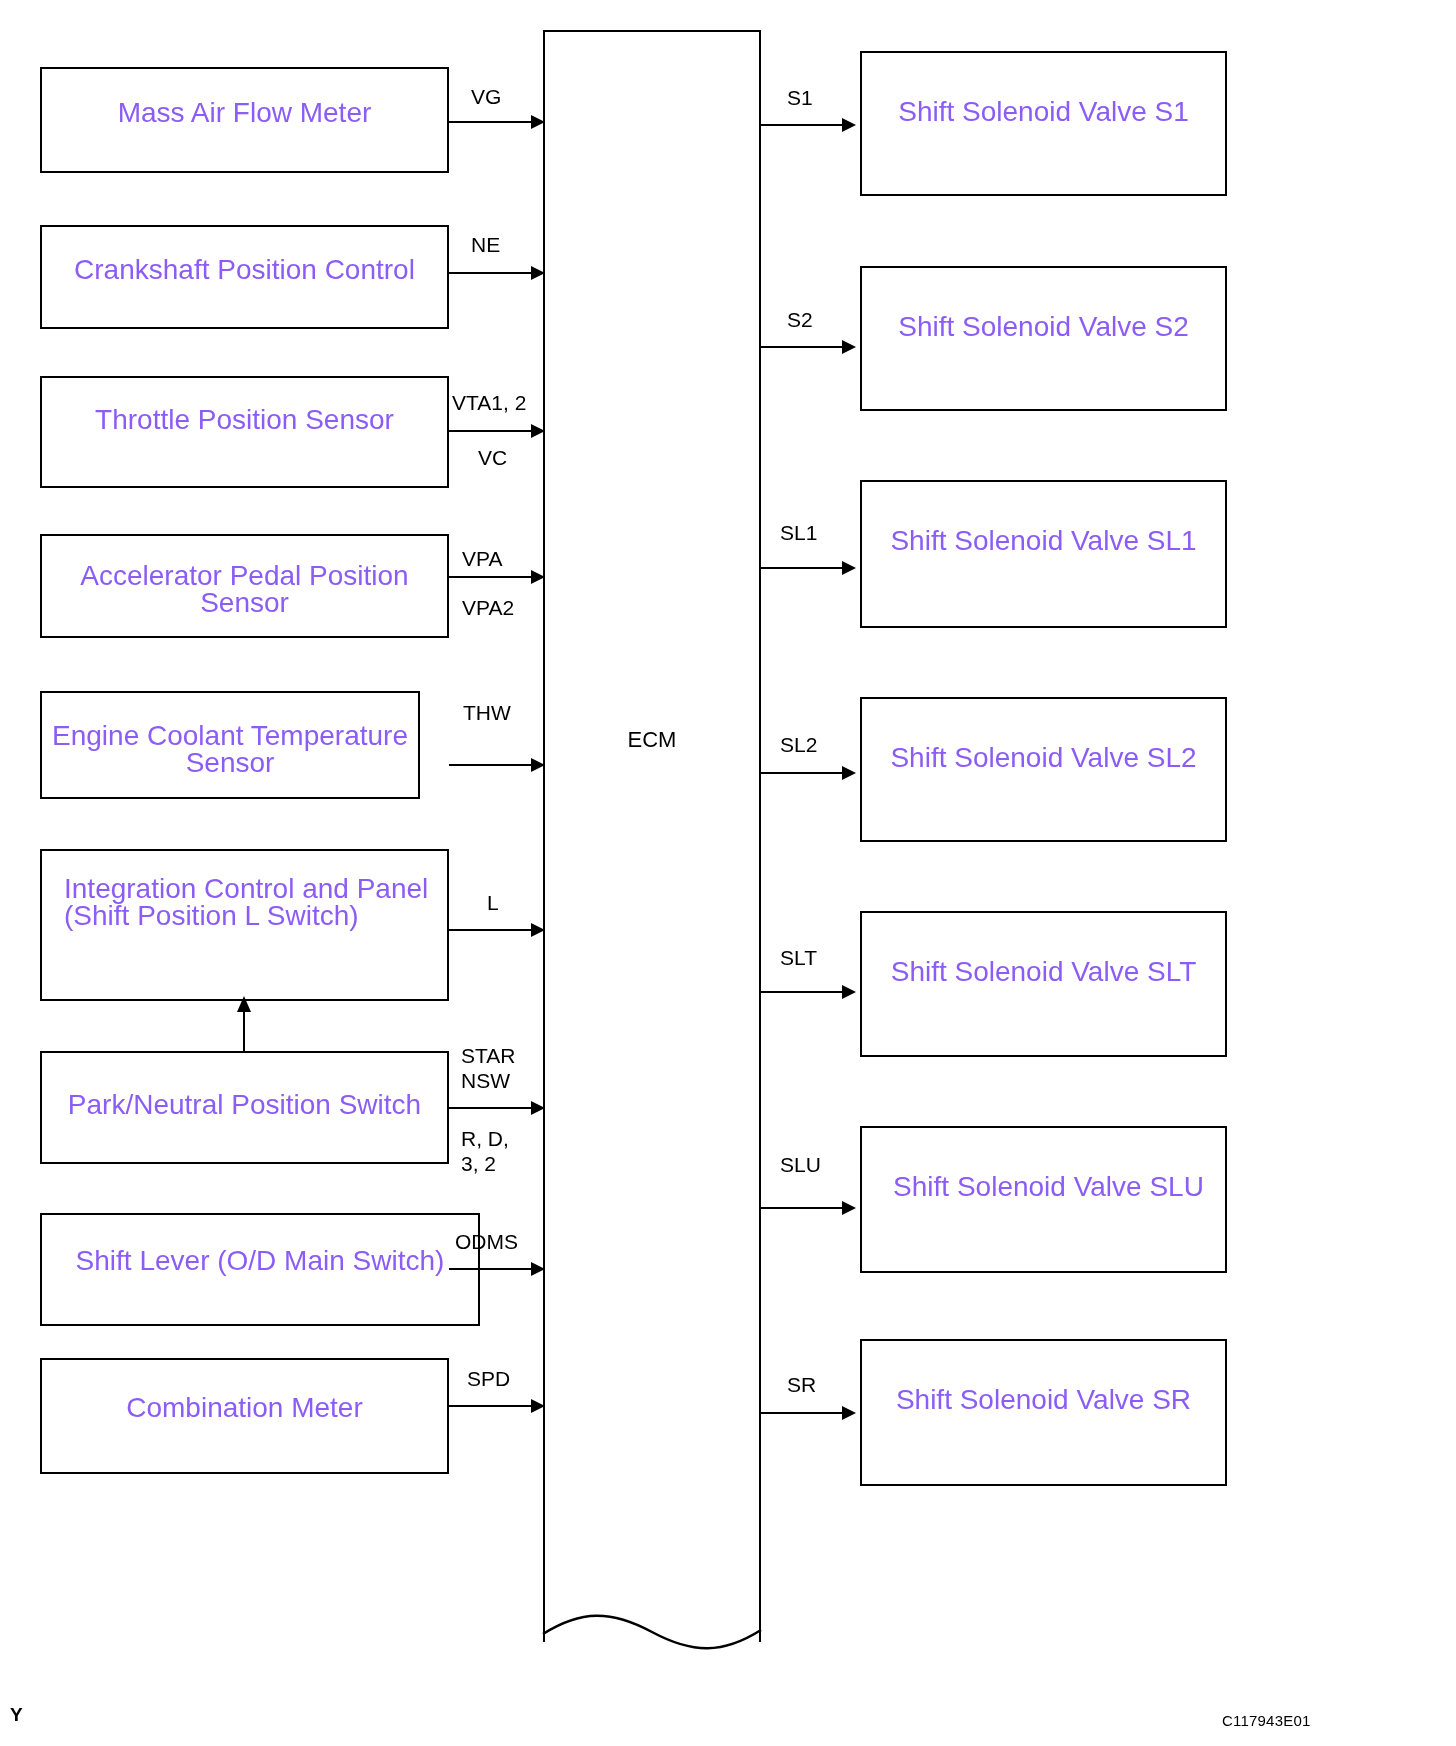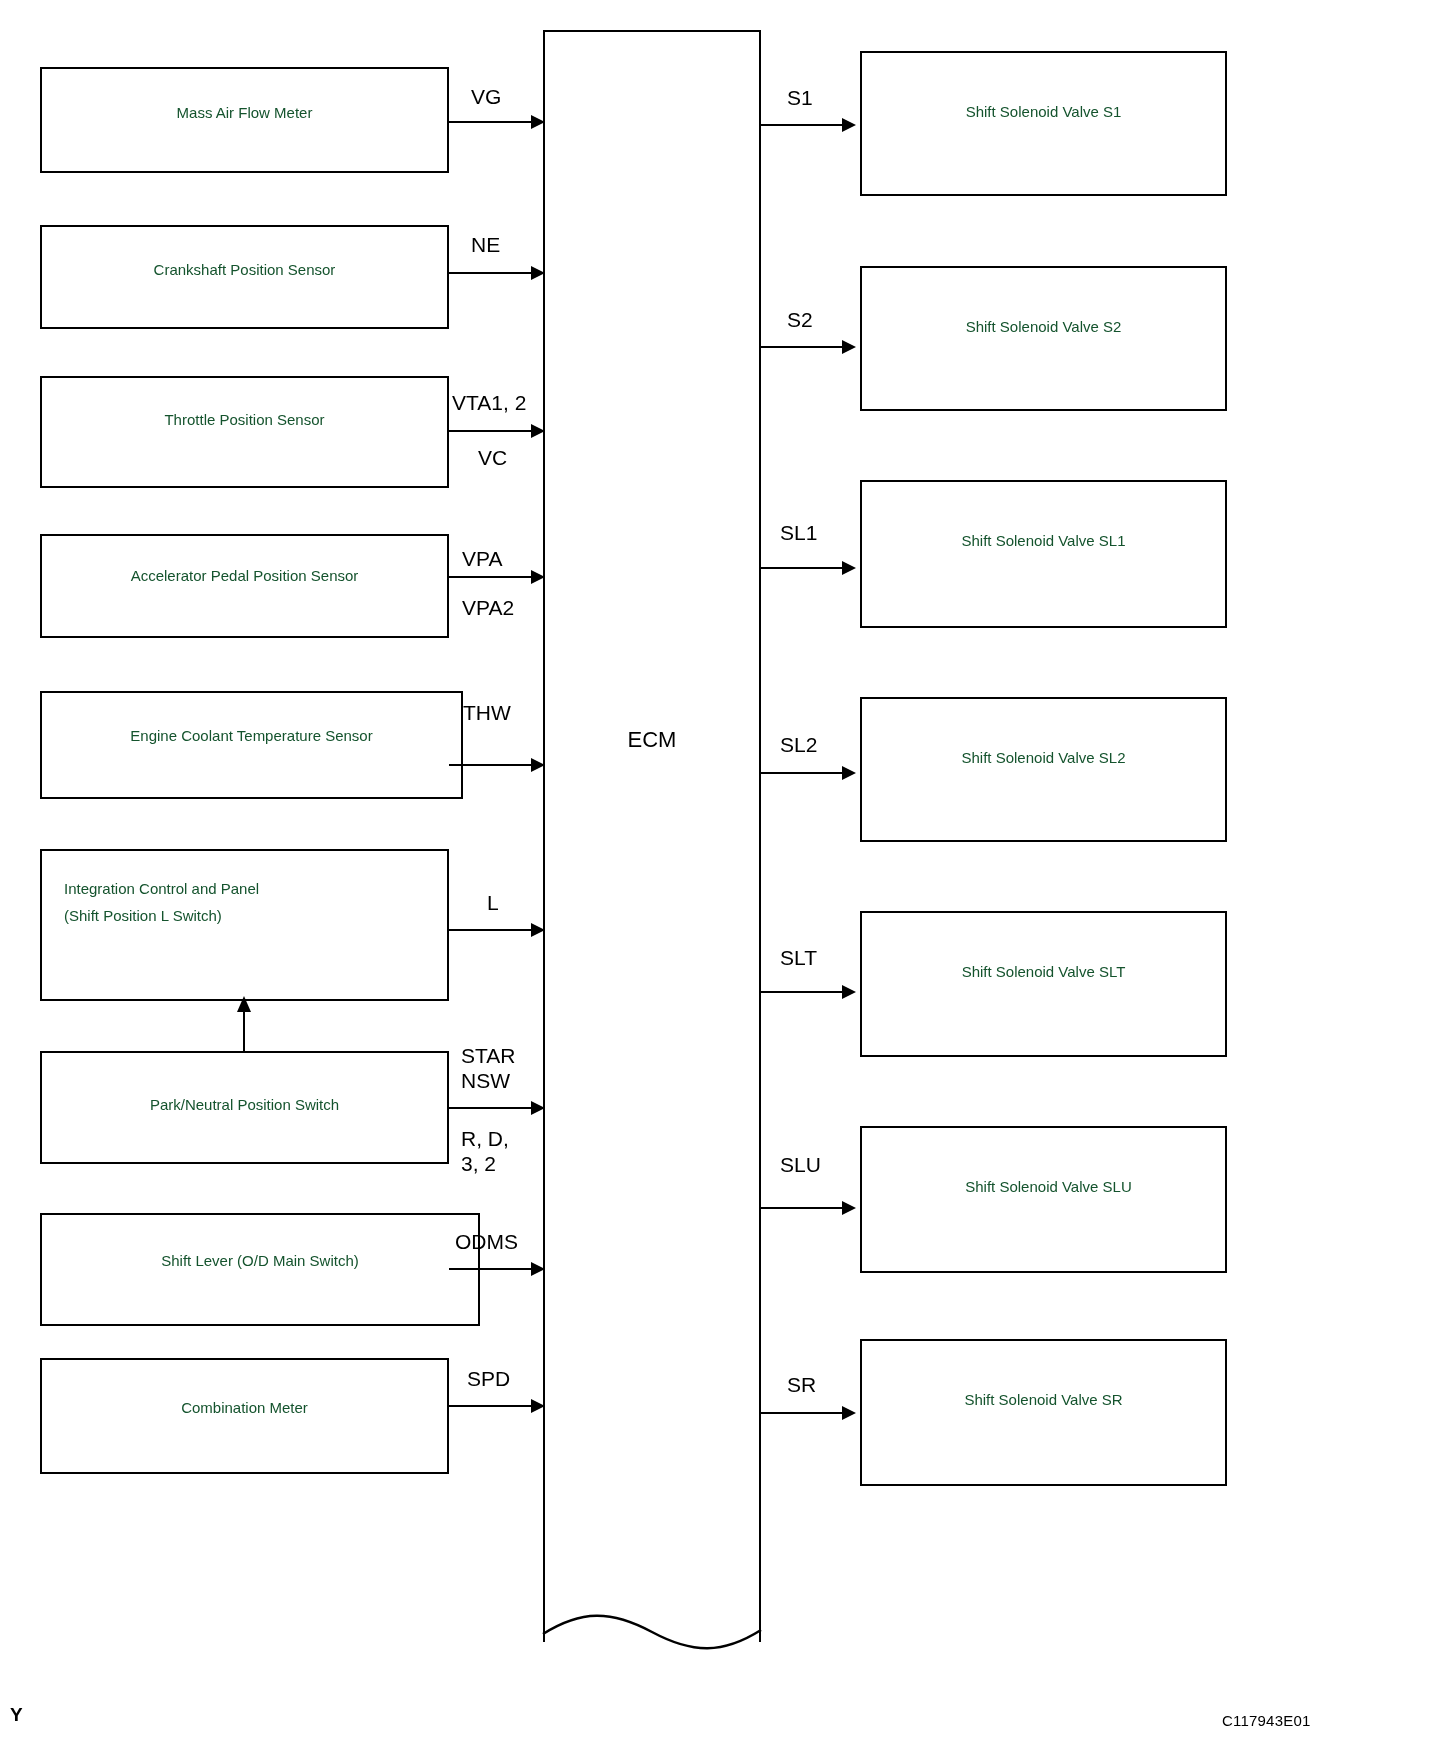--- a/index.html
+++ b/index.html
@@ -20,23 +20,23 @@
     position: absolute;
     border: 2px solid #000000;
     background: #ffffff;
     box-sizing: border-box;
   }
   .box-label {
     position: absolute;
     left: 0;
     right: 0;
     text-align: center;
-    font-size: 15px;
+    font-size: 28px;
     line-height: 27px;
-    color: #14532d;
+    color: #8b5cf6;
     white-space: pre-line;
   }
   .box-label.left-align {
     text-align: left;
     left: 22px;
     right: 8px;
   }
   .ecm-col {
     position: absolute;
     border-left: 2px solid #000;
@@ -111,29 +111,29 @@
   <div class="ecm-col" style="left:543px; top:30px; width:218px; height:1612px;"></div>
   <svg class="wave" style="left:541px; top:1612px; width:222px; height:60px;" viewBox="0 0 222 60" preserveAspectRatio="none">
     <path d="M 2 22 C 40 -2, 70 -2, 111 20 C 152 42, 182 42, 220 18" fill="none" stroke="#000" stroke-width="2.5"></path>
   </svg>
   <div class="ecm-text" style="left:543px; top:727px; width:218px;">ECM</div>
 
   <div class="box" style="left:40px; top:67px; width:409px; height:106px;">
     <div class="box-label" style="top:30px;">Mass Air Flow Meter</div>
   </div>
   <div class="box" style="left:40px; top:225px; width:409px; height:104px;">
-    <div class="box-label" style="top:29px;">Crankshaft Position Sensor</div>
+    <div class="box-label" style="top:29px;">Crankshaft Position Control</div>
   </div>
   <div class="box" style="left:40px; top:376px; width:409px; height:112px;">
     <div class="box-label" style="top:28px;">Throttle Position Sensor</div>
   </div>
   <div class="box" style="left:40px; top:534px; width:409px; height:104px;">
     <div class="box-label" style="top:26px;">Accelerator Pedal Position Sensor</div>
   </div>
-  <div class="box" style="left:40px; top:691px; width:423px; height:108px;">
+  <div class="box" style="left:40px; top:691px; width:380px; height:108px;">
     <div class="box-label" style="top:29px;">Engine Coolant Temperature Sensor</div>
   </div>
   <div class="box" style="left:40px; top:1051px; width:409px; height:113px;">
     <div class="box-label" style="top:38px;">Park/Neutral Position Switch</div>
   </div>
   <div class="box" style="left:40px; top:849px; width:409px; height:152px;">
     <div class="box-label left-align" style="top:24px;">Integration Control and Panel
 (Shift Position L Switch)</div>
   </div>
   <div class="box" style="left:40px; top:1213px; width:440px; height:113px;">

